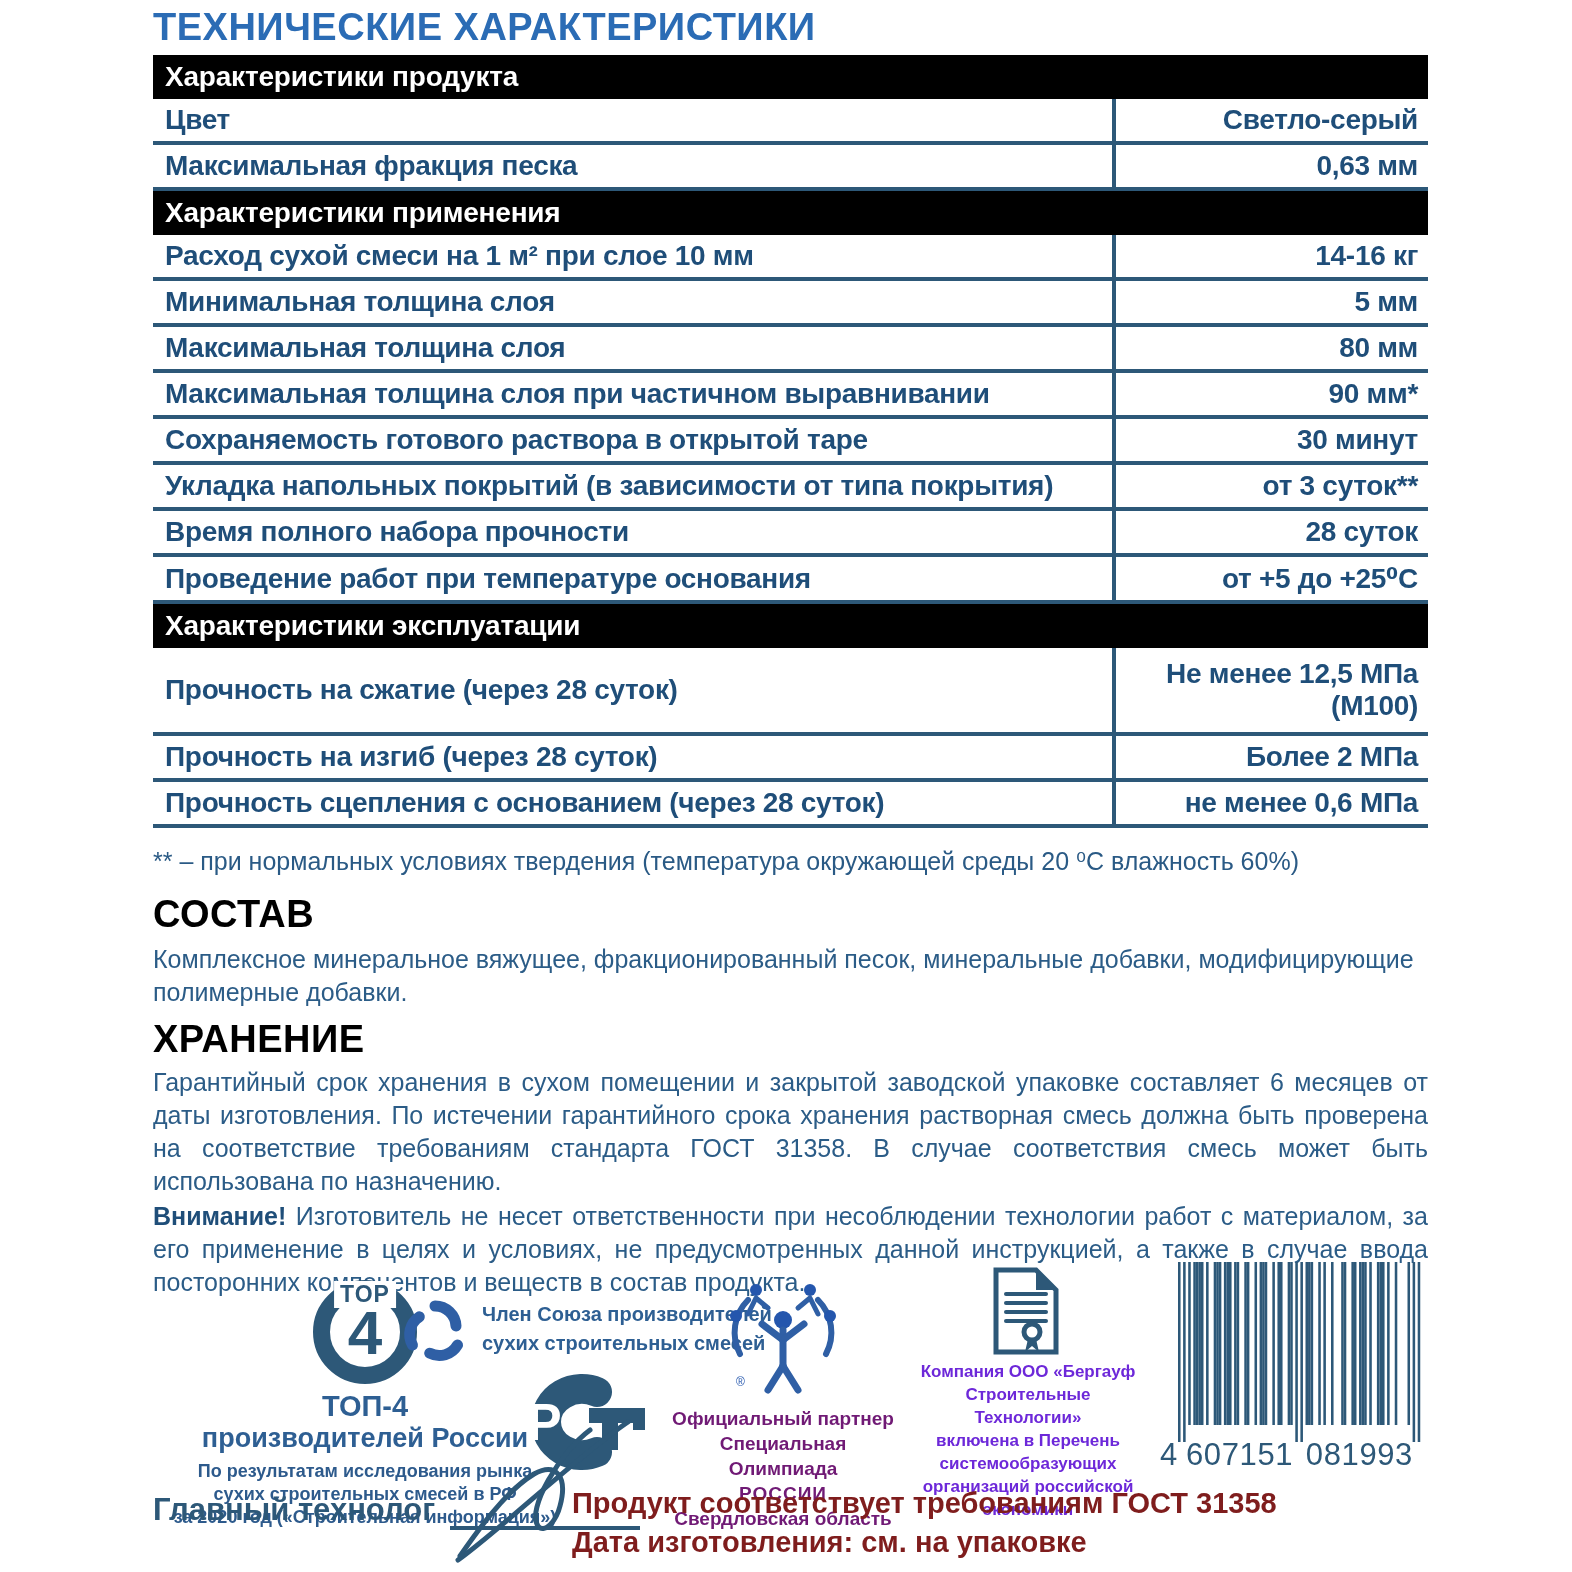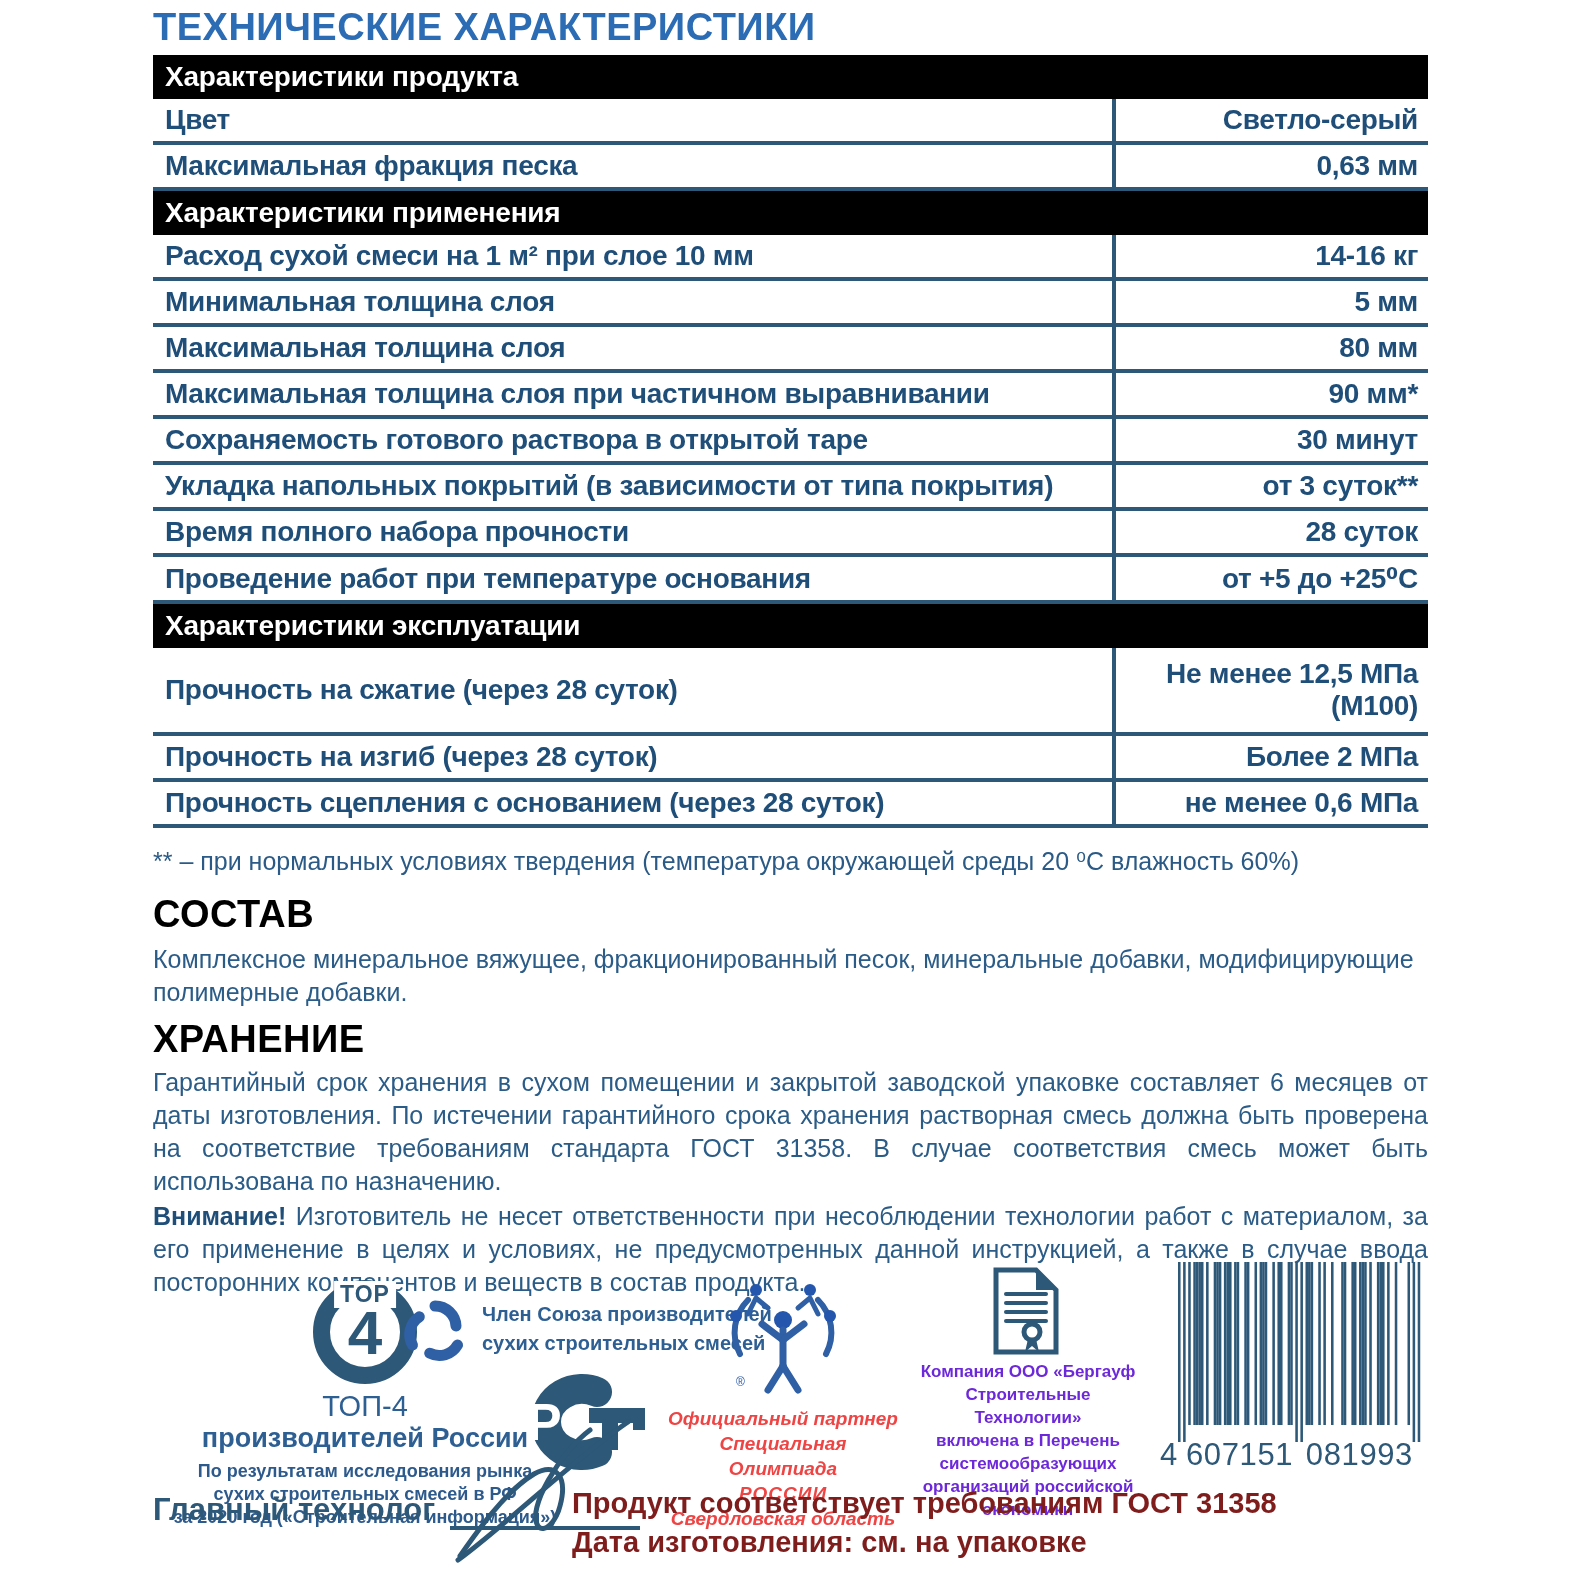--- a/index.html
+++ b/index.html
@@ -25,29 +25,29 @@
   .hran-h{left:153px;top:1018px}
   .hran-p{left:153px;top:1066px;width:1275px;font-size:25px;line-height:33px;color:#2b5c87;text-align:justify}
   .warn-p{left:153px;top:1200px;width:1275px;font-size:25px;line-height:33px;color:#2b5c87;text-align:justify}
   .warn-p b{color:#1f4e79}
 
   
   .top4{left:165px;top:1280px;width:400px;text-align:center;color:#2e5f93}
   .top4-ring{position:relative;width:104px;height:104px;margin:0 auto 6px;border:17px solid #2d5878;border-radius:50%}
   .top4-ring .four{position:absolute;inset:0;display:flex;align-items:center;justify-content:center;font-size:62px;font-weight:bold;color:#2d5878}
   .top4-top{position:absolute;top:-16px;left:50%;transform:translateX(-50%);background:#fff;padding:0 6px;font-size:23px;font-weight:bold;color:#2d5878;letter-spacing:1px}
-  .top4-l1{font-size:29px;font-weight:normal;margin-top:4px}
+  .top4-l1{font-size:29px;font-weight:bold;margin-top:4px}
   .top4-l2{font-size:27px;font-weight:bold}
   .top4-small{font-size:18px;font-weight:bold;line-height:23px;margin-top:6px;white-space:pre-line;color:#2d5a8c}
 
   .union{left:395px;top:1292px;width:80px;height:80px}
   .union-text{left:482px;top:1300px;width:300px;font-size:20px;font-weight:bold;line-height:29px;color:#2e5f93;white-space:pre-line}
 
   .olymp{left:668px;top:1268px;width:230px;text-align:center}
-  .olymp-cap{font-size:19px;font-weight:bold;font-style:italic;color:#ef4444;line-height:25px;margin-top:4px}
+  .olymp-cap{font-size:19px;font-weight:bold;color:#701a75;line-height:25px;margin-top:4px}
   .olymp-cap .caps{letter-spacing:1px}
 
   .rst{left:505px;top:1372px;width:150px;height:100px}
 
   .cert{left:992px;top:1266px;width:70px;height:90px}
   .registry{left:918px;top:1360px;width:220px;text-align:center;font-size:17px;font-weight:bold;line-height:23px;color:#6d28d9;white-space:pre-line}
 
   .barcode{left:1160px;top:1262px;width:270px;height:210px}
   .barcode svg{fill:#2d5878;font-family:"Liberation Sans","DejaVu Sans",sans-serif;font-size:31px}
 

